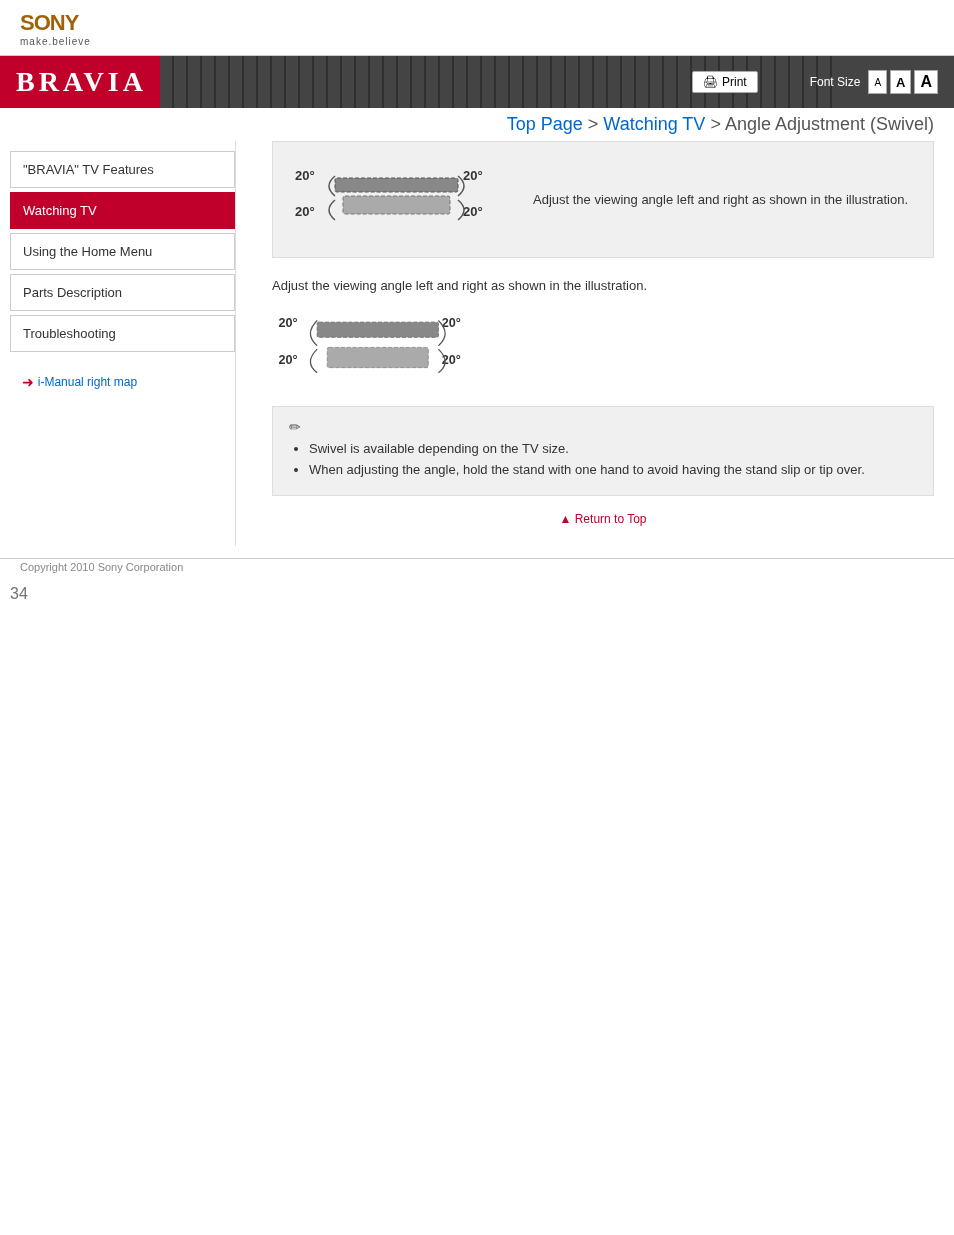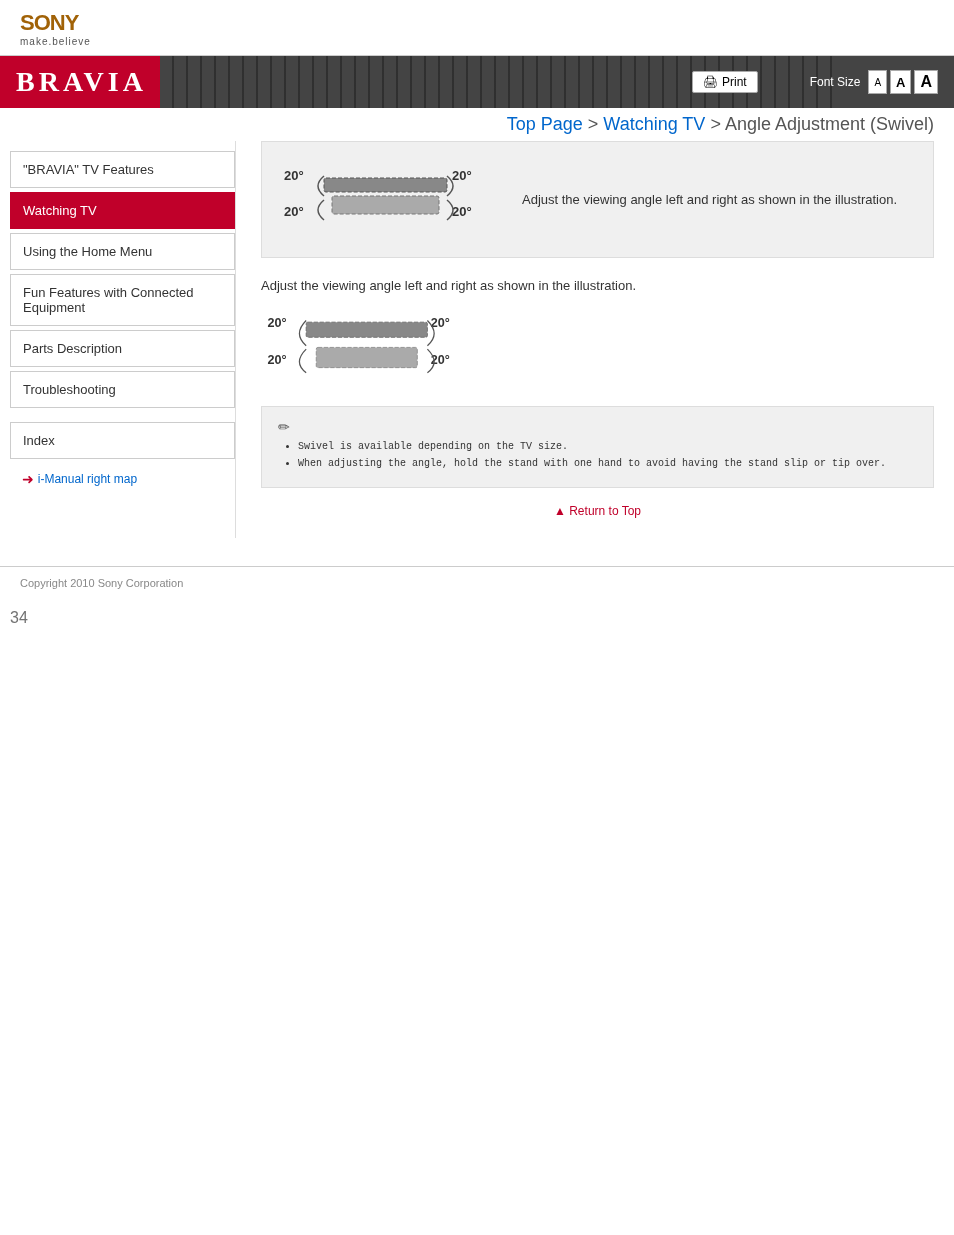--- a/index.html
+++ b/index.html
@@ -112,21 +112,21 @@
       font-size: 12px;
       color: #0066cc;
       cursor: pointer;
       display: flex;
       align-items: center;
       gap: 4px;
     }
     .arrow-icon { color: #c0002a; font-size: 14px; }
 
     
-    .content { flex: 1; padding: 0 20px 20px 25px; border-left: 1px solid #ddd; }
+    .content { flex: 1; padding: 0 20px 20px 36px; border-left: 1px solid #ddd; }
 
     
     .intro-box {
       background: #f0f0f0;
       border: 1px solid #ddd;
       padding: 16px 20px;
       margin-bottom: 20px;
       display: flex;
       align-items: center;
       gap: 20px;
@@ -147,39 +147,39 @@
 
     
     .notes-box {
       background: #f0f0f0;
       border: 1px solid #ddd;
       padding: 12px 16px;
       margin-bottom: 16px;
     }
     .notes-icon { font-size: 14px; color: #555; margin-bottom: 6px; }
     .notes-list { list-style: disc; padding-left: 20px; }
-    .notes-list li { font-size: 10px; margin-bottom: 6px; font-family: Liberation Mono, monospace; }
+    .notes-list li { font-size: 13px; margin-bottom: 6px; }
 
     
     .return-top {
       text-align: center;
       font-size: 12px;
       color: #0066cc;
       cursor: pointer;
       margin-top: 16px;
     }
     .return-top span { color: #c0002a; }
 
     
     .footer {
       border-top: 1px solid #ccc;
-      padding: 10px 20px;
+      padding: 2px 20px;
       font-size: 11px;
       color: #888;
-      margin-top: 28px;
+      margin-top: 12px;
     }
 
     
     .page-number {
       text-align: left;
       font-size: 16px;
       color: #737373;
       padding: 10px;
     }
   </style>
@@ -212,25 +212,23 @@
 <div class="breadcrumb">
   <a href="#">Top Page</a><span> &gt; </span><a href="#">Watching TV</a><span> &gt; </span><span>Angle Adjustment (Swivel)</span>
 </div>
 
 <div class="main-layout">
 
   <div class="sidebar">
     <div class="sidebar-item">"BRAVIA" TV Features</div>
     <div class="sidebar-item active">Watching TV</div>
     <div class="sidebar-item">Using the Home Menu</div>
-    <div class="sidebar-item">Fun Features with Connected Equipment</div>
     <div class="sidebar-item">Parts Description</div>
     <div class="sidebar-item">Troubleshooting</div>
     <div class="sidebar-divider"></div>
-    <div class="sidebar-item">Index</div>
     <div class="sidebar-link">
       <span class="arrow-icon">➜</span>
       <span>i-Manual right map</span>
     </div>
   </div>
 
   <div class="content">
 
     <div class="intro-box">
 

